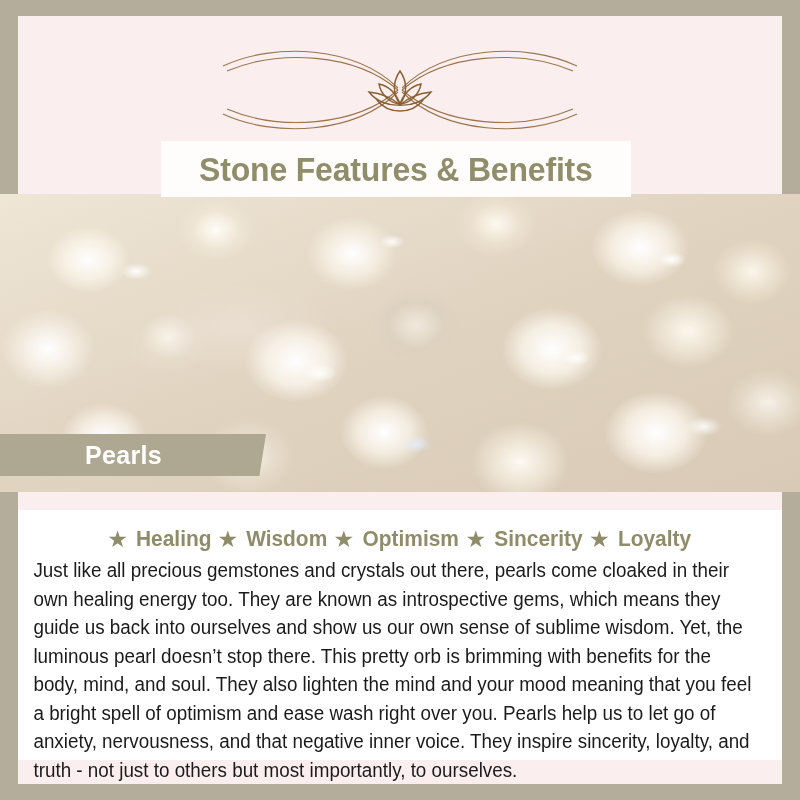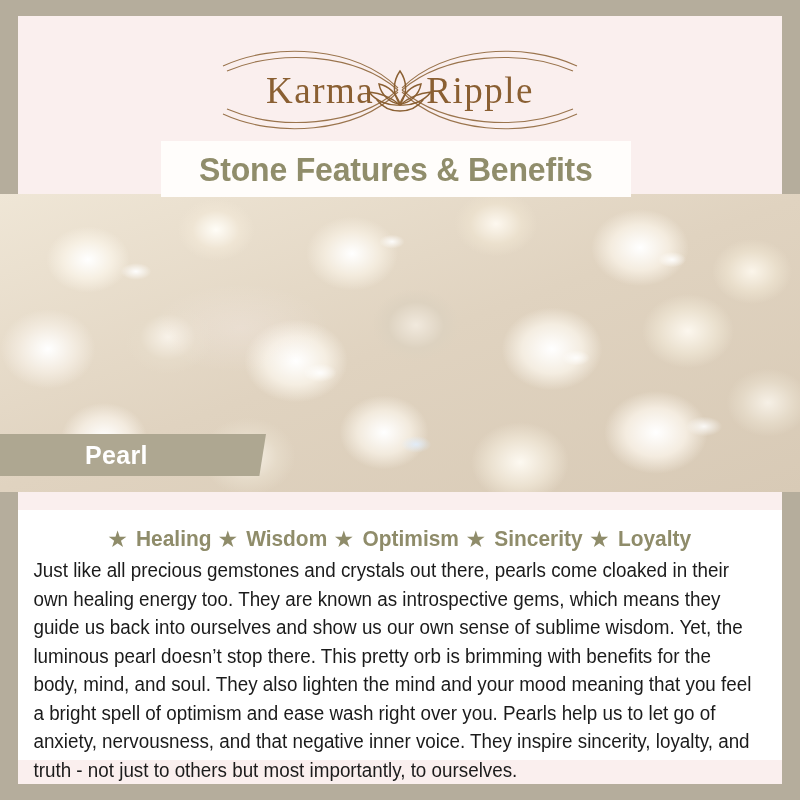--- a/index.html
+++ b/index.html
@@ -246,24 +246,20 @@
             <path d="M62 31 C 114 9, 190 13, 233 50"></path>
             <path d="M412 26 C 360 2, 280 6, 237 48"></path>
             <path d="M408 31 C 356 9, 280 13, 237 50"></path>
             <path d="M58 74 C 110 98, 190 94, 233 52"></path>
             <path d="M62 69 C 114 91, 190 87, 233 50"></path>
             <path d="M412 74 C 360 98, 280 94, 237 52"></path>
             <path d="M408 69 C 356 91, 280 87, 237 50"></path>
           </g>
         </svg>
 
-        <div class="brand-name">
-          <span class="brand-word">Karma</span>
-          <span class="brand-word">Ripple</span>
-        </div>
 
         <svg class="brand-lotus" width="86" height="56" viewBox="0 0 86 56">
           <g fill="none" stroke="#8a5f32" stroke-width="1.4" stroke-linecap="round">
             <path d="M43 9 C 36 19, 35 32, 43 42 C 51 32, 50 19, 43 9 Z"></path>
             <path d="M43 42 C 33 41, 24 33, 22 22 C 31 24, 39 31, 43 42 Z"></path>
             <path d="M43 42 C 53 41, 62 33, 64 22 C 55 24, 47 31, 43 42 Z"></path>
             <path d="M43 43 C 31 44, 19 39, 12 30 C 22 31, 34 35, 43 43 Z"></path>
             <path d="M43 43 C 55 44, 67 39, 74 30 C 64 31, 52 35, 43 43 Z"></path>
             <path d="M20 38 C 26 46, 34 49, 43 49 C 52 49, 60 46, 66 38"></path>
           </g>
@@ -273,21 +269,21 @@
     </div>
 
     <div class="title-banner">
       <span class="title-text">Stone Features &amp; Benefits</span>
     </div>
 
     <div class="photo-band">
       <div class="photo-canvas"></div>
       <div class="photo-sheen"></div>
       <div class="stone-tag">
-        <span class="stone-tag-text">Pearl</span>
+        <span class="stone-tag-text">Pearls</span>
       </div>
     </div>
 
     <div class="content-panel">
 
       <div class="keywords">
         <span class="keyword">
           <span class="kw-star">★</span>
           <span class="kw-label">Healing</span>
         </span>

